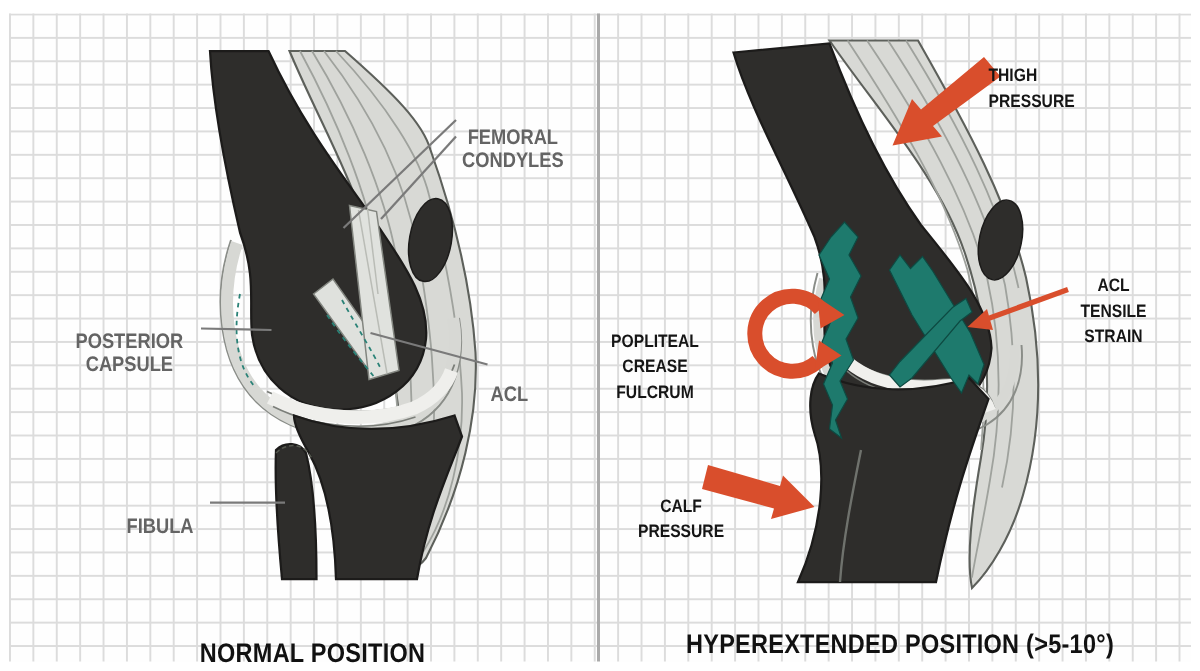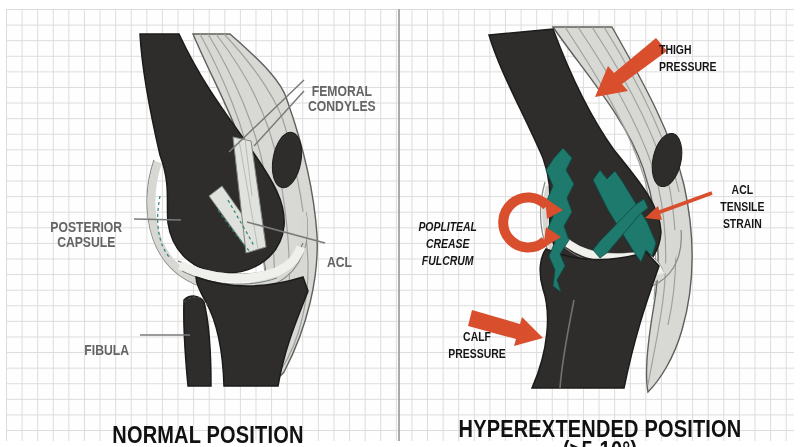--- a/index.html
+++ b/index.html
@@ -16,21 +16,21 @@
   .divider{position:absolute;left:398px;top:9px;width:2px;height:432px;background:#aaaaaa;}
   svg{position:absolute;left:0;top:0;}
   .lbl{position:absolute;font-weight:bold;white-space:pre-line;}
   .lbl .cond{display:inline-block;transform:scaleX(0.87);}
   .lbl.center{text-align:center;}
   .lbl.center .cond{transform-origin:50% 0;}
   .lbl.leftal{text-align:left;}
   .lbl.leftal .cond{transform-origin:0 0;}
   .grey{color:#646464;font-size:14px;line-height:15px;}
   .black{color:#151515;font-size:12px;line-height:17px;}
-  .title{color:#111111;font-size:23px;line-height:21px;letter-spacing:0.2px;}
+  .title{color:#111111;font-size:18px;line-height:21px;letter-spacing:0.2px;}
 </style>
 </head>
 <body>
 
 <div id="stage">
   <div class="grid-area"></div>
   <div class="divider"></div>
 
   <svg width="800" height="447" viewBox="0 0 800 447">
 
@@ -134,30 +134,30 @@
     <span class="cond">FIBULA</span>
   </div>
   <div class="lbl title center" style="left:50px;top:404px;width:316px;">
     <span class="cond">NORMAL POSITION</span>
   </div>
 
   <div class="lbl black leftal" style="left:659px;top:25px;width:92px;">
     <span class="cond">THIGH
 PRESSURE</span>
   </div>
-  <div class="lbl black center" style="left:400px;top:202px;width:96px;font-style:italic;">
+  <div class="lbl black center" style="left:389px;top:202px;width:96px;">
     <span class="cond">POPLITEAL
 CREASE
 FULCRUM</span>
   </div>
   <div class="lbl black center" style="left:700px;top:165px;width:84px;">
     <span class="cond">ACL
 TENSILE
 STRAIN</span>
   </div>
-  <div class="lbl black center" style="left:429px;top:312px;width:96px;">
+  <div class="lbl black center" style="left:406px;top:312px;width:96px;">
     <span class="cond">CALF
 PRESSURE</span>
   </div>
   <div class="lbl title center" style="left:420px;top:398px;width:360px;">
     <span class="cond">HYPEREXTENDED POSITION (&gt;5-10°)</span>
   </div>
 </div>
 
 </body></html>

